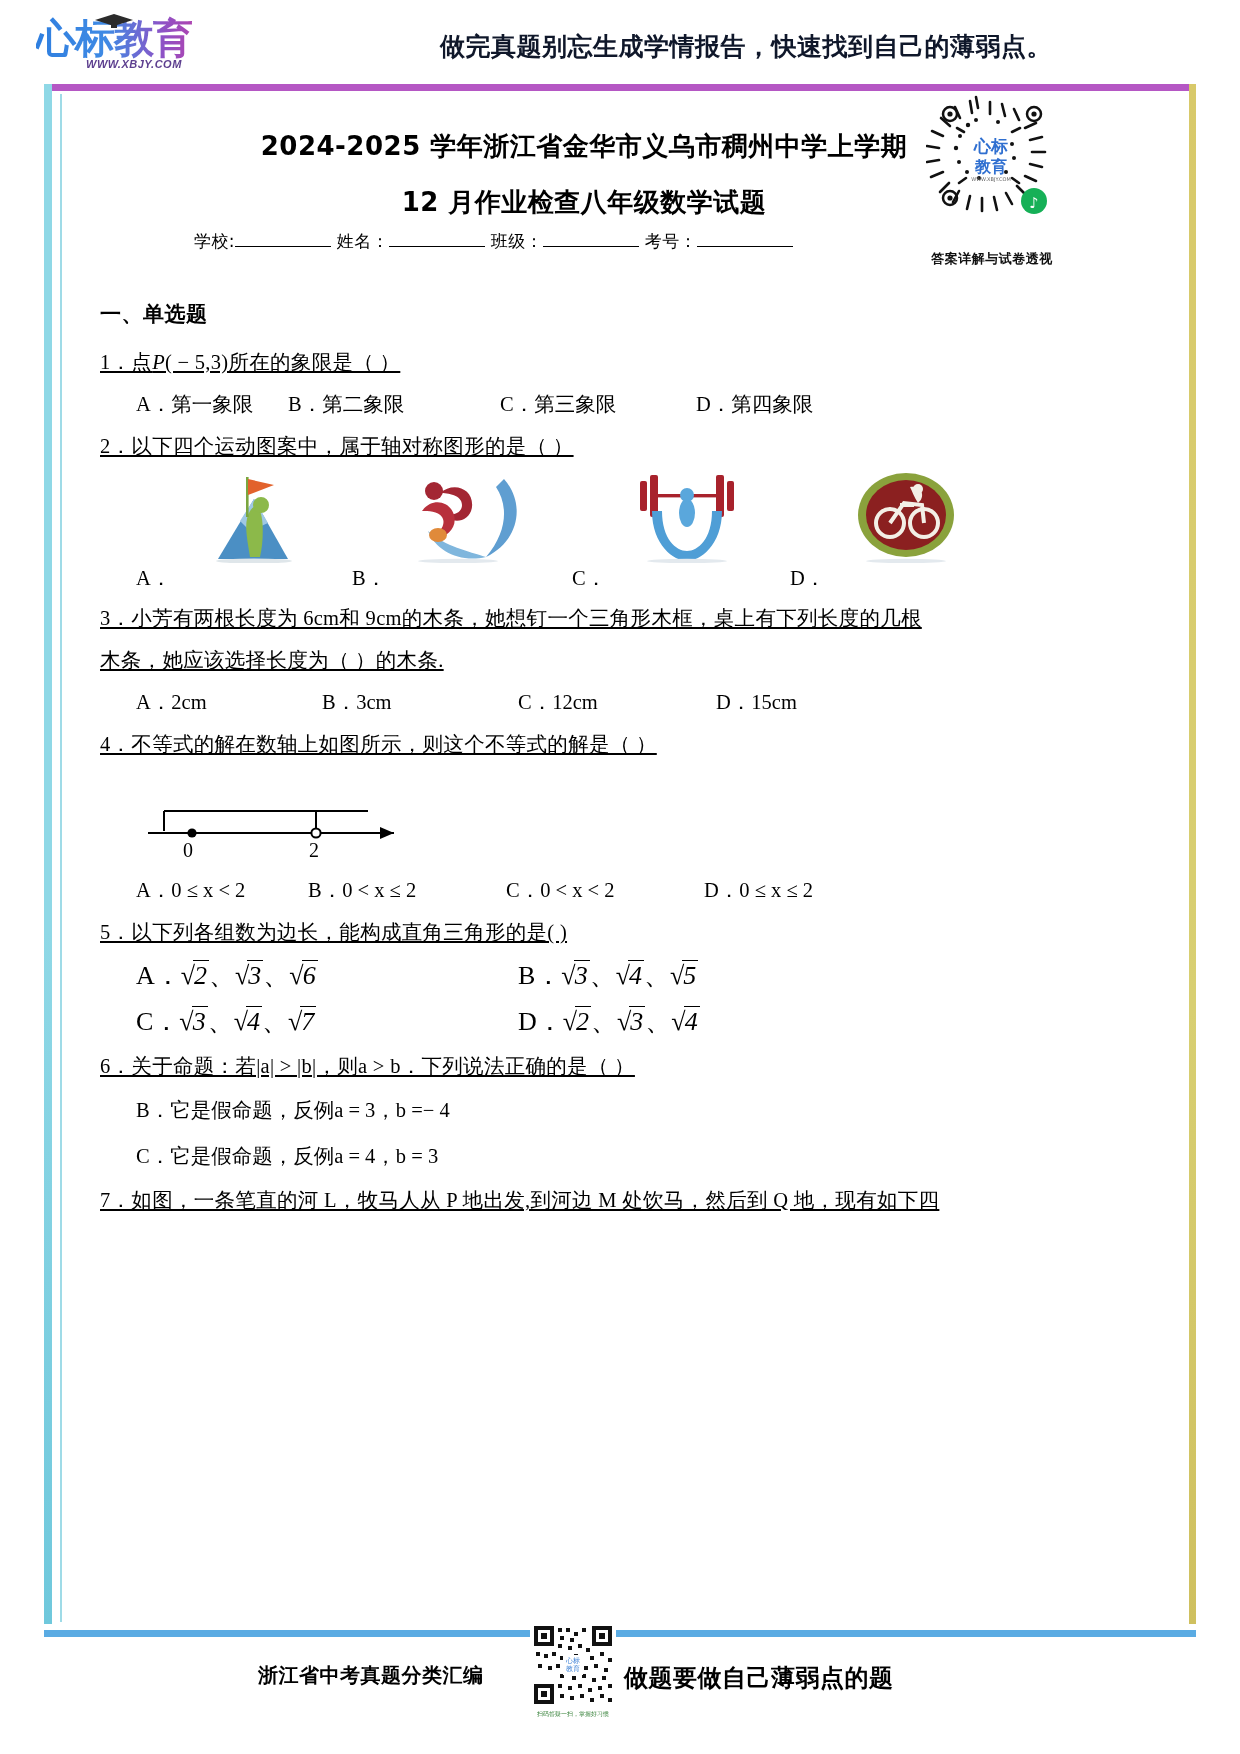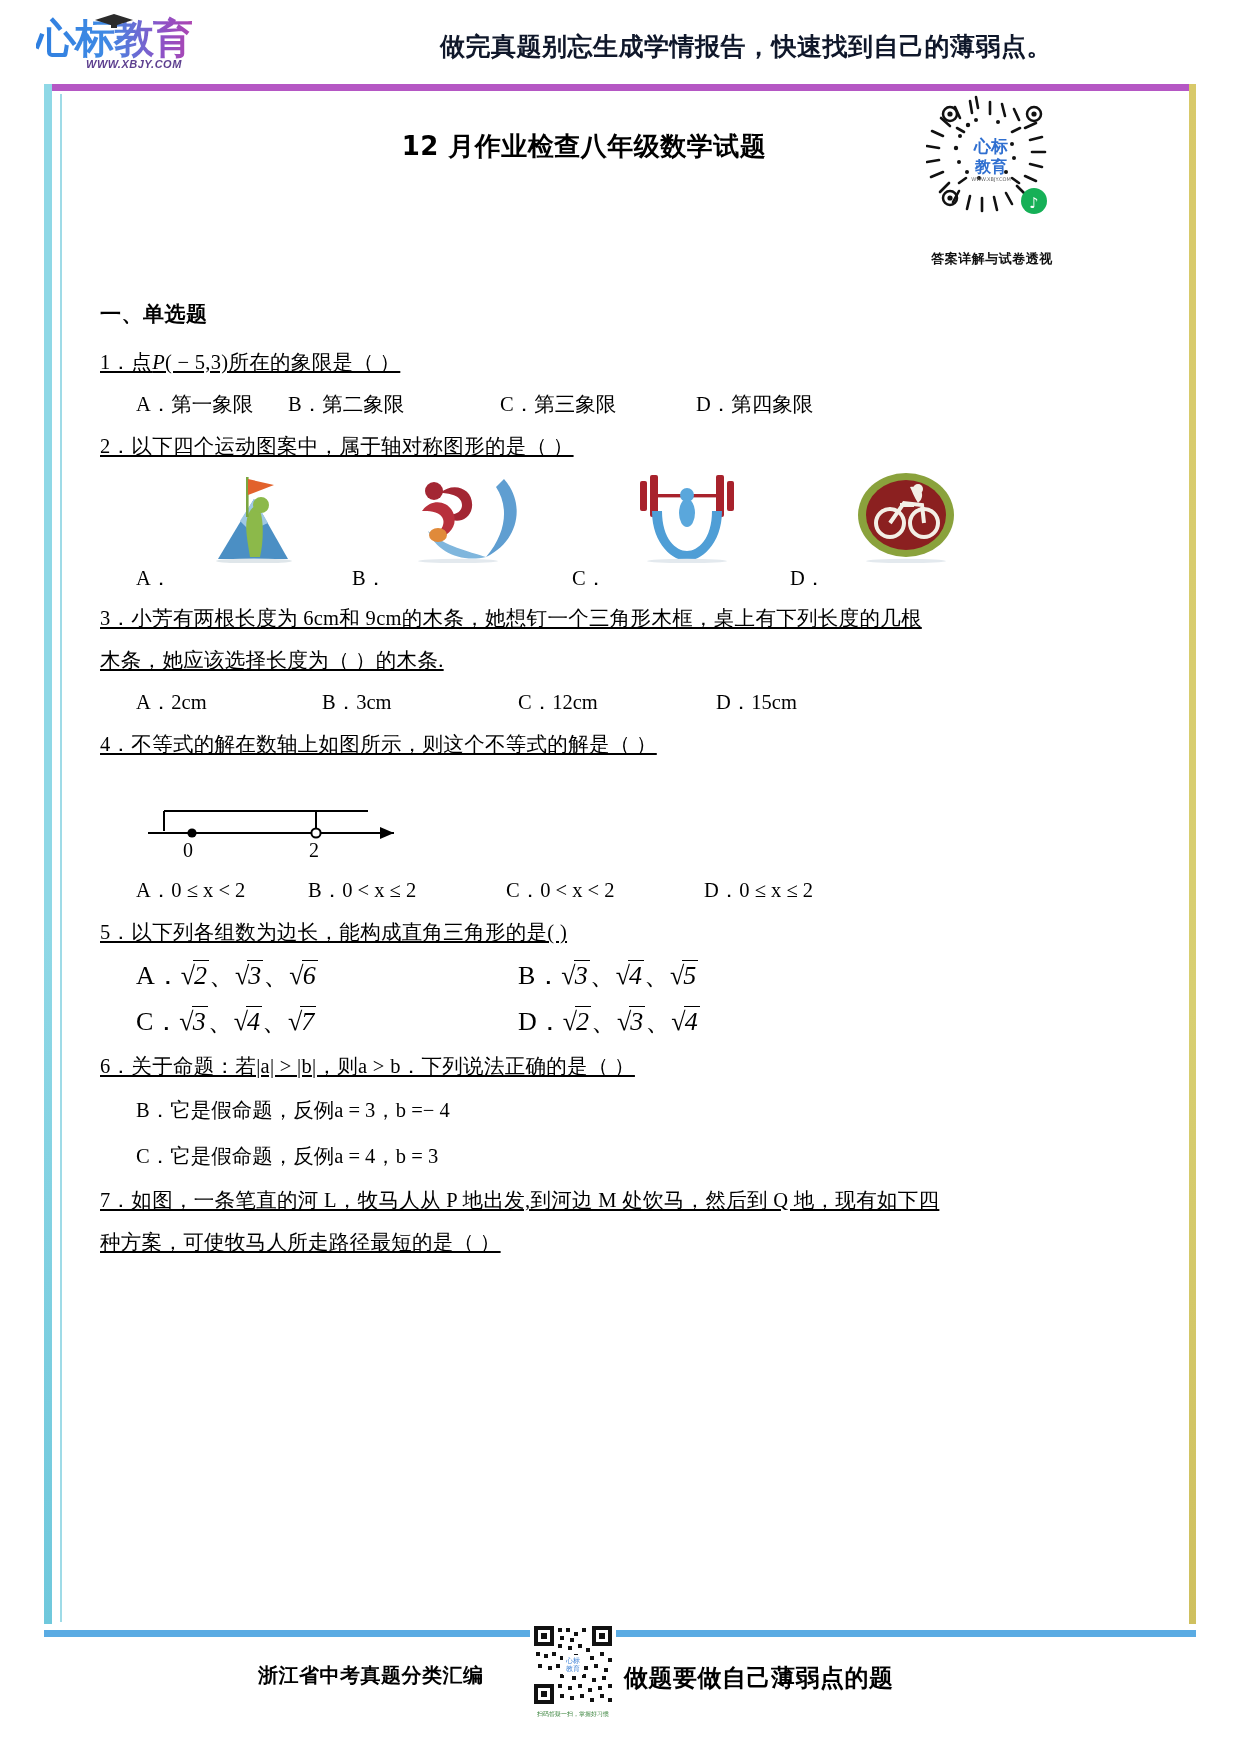--- a/index.html
+++ b/index.html
@@ -333,23 +333,30 @@
 <div class="page-frame">
   <div class="frame-top"></div>
   <div class="frame-left"></div>
   <div class="frame-inner-left"></div>
   <div class="frame-right"></div>
 </div>
 
 <div class="doc">
 
   <div class="exam-title">
+    <span>2024-2025 学年浙江省金华市义乌市稠州中学上学期</span>
     <span class="t-line2">12 月作业检查八年级数学试题</span>
   </div>
 
+  <div class="info-line">
+    <span>学校:</span><span class="blank bw-a"></span>
+    <span>姓名：</span><span class="blank bw-b"></span>
+    <span>班级：</span><span class="blank bw-b"></span>
+    <span>考号：</span><span class="blank bw-b"></span>
+  </div>
 
   <svg class="qr-top" viewBox="0 0 130 130">
     <g fill="#111">
       <circle cx="24" cy="22" r="7" fill="none" stroke="#111" stroke-width="2.5"></circle>
       <circle cx="24" cy="22" r="2.6"></circle>
       <circle cx="24" cy="106" r="7" fill="none" stroke="#111" stroke-width="2.5"></circle>
       <circle cx="24" cy="106" r="2.6"></circle>
       <circle cx="108" cy="22" r="7" fill="none" stroke="#111" stroke-width="2.5"></circle>
       <circle cx="108" cy="22" r="2.6"></circle>
     </g>
@@ -515,21 +522,20 @@
       </div>
     </div>
 
     <p class="q">6．关于命题：若|a| &gt; |b|，则a &gt; b．下列说法正确的是（    ）</p>
     <div class="opt-block">
       <div>B．它是假命题，反例a = 3，b =− 4</div>
       <div>C．它是假命题，反例a = 4，b = 3</div>
     </div>
 
     <p class="q">7．如图，一条笔直的河 L，牧马人从 P 地出发,到河边 M 处饮马，然后到 Q 地，现有如下四</p>
-    <p class="q">种方案，可使牧马人所走路径最短的是（    ）</p>
 
   </div>
 </div>
 
 <div class="footer-rule"></div>
 <div class="footer">
   <div class="footer-left">浙江省中考真题分类汇编</div>
   <div class="qr-footer">
     <svg width="86" height="86" viewBox="0 0 86 86">
       <rect x="0" y="0" width="86" height="86" fill="#fff"></rect>

